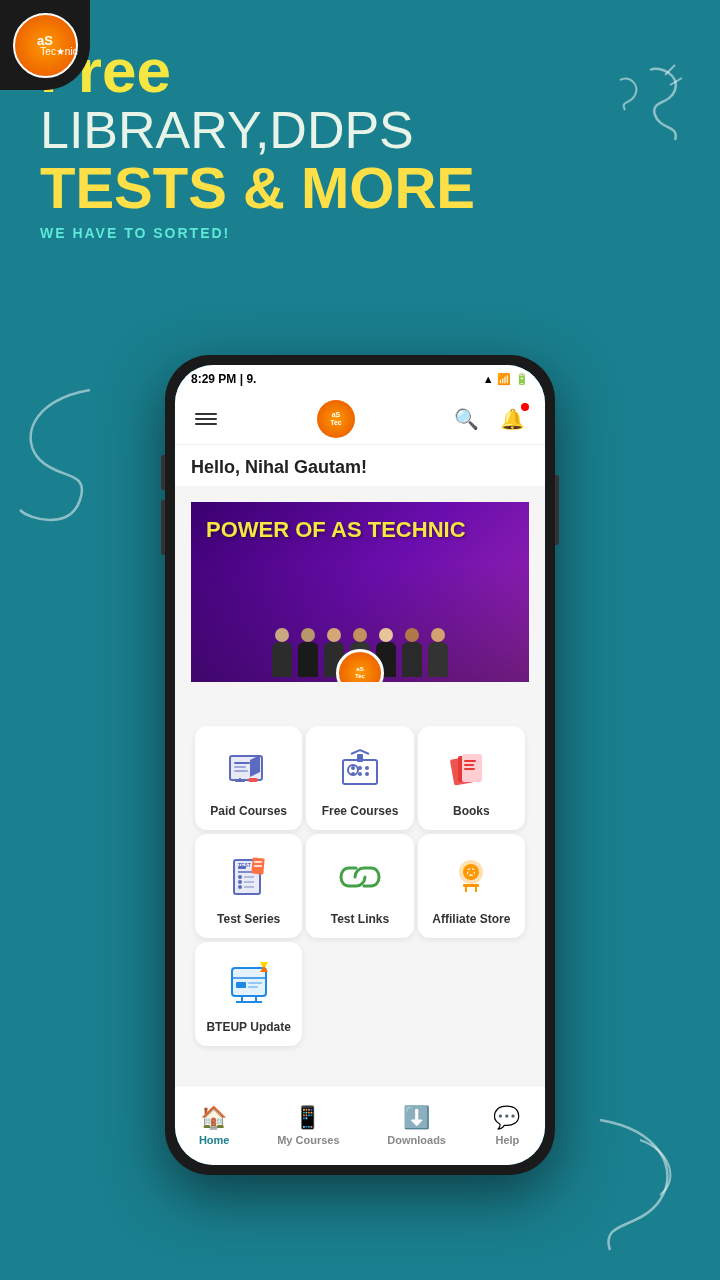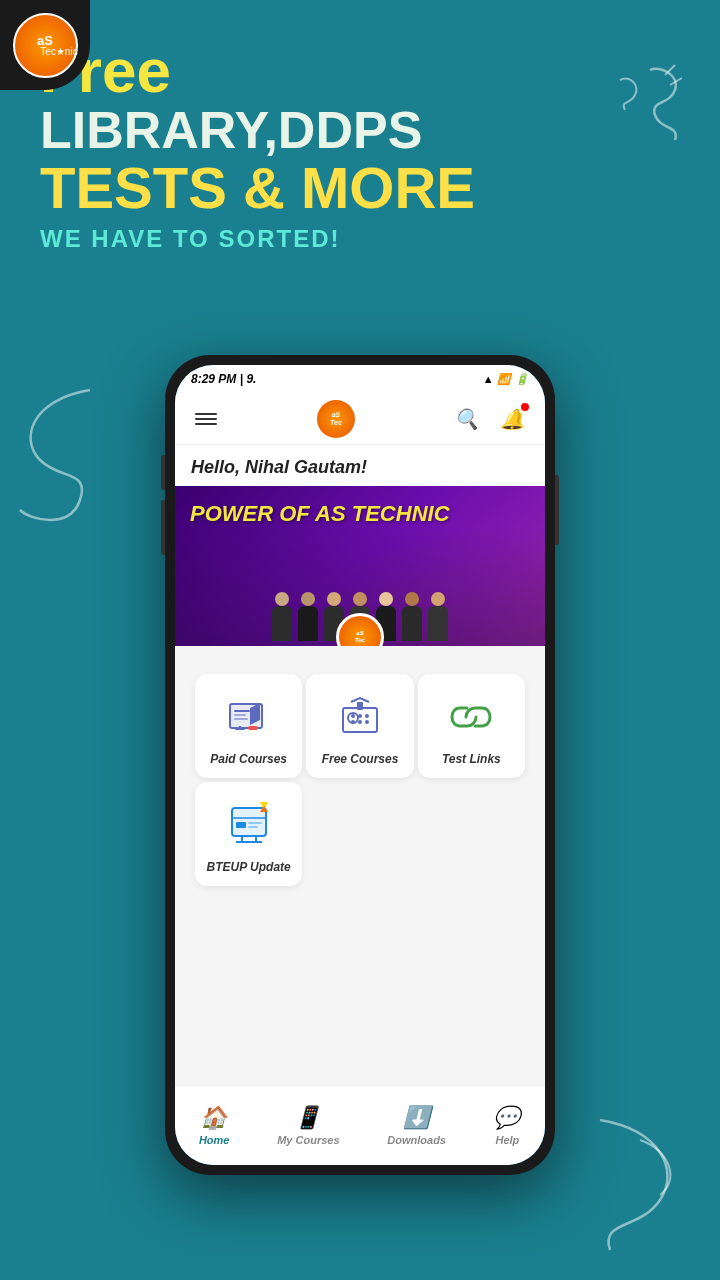--- a/index.html
+++ b/index.html
@@ -69,34 +69,34 @@
     .headline-free {
       font-size: 62px;
       font-weight: 900;
       color: #f5e642;
       margin-top: 20px;
       line-height: 1;
     }
 
     .headline-main {
       font-size: 52px;
-      font-weight: 700;
+      font-weight: 400;
       color: #e8f4e8;
       line-height: 1.1;
     }
 
     .headline-tests {
       font-size: 58px;
       font-weight: 900;
       color: #fde047;
       line-height: 1;
     }
 
     .subheadline {
-      font-size: 24px;
+      font-size: 14px;
       font-weight: 600;
       color: #5de8d8;
       letter-spacing: 2px;
       margin-top: 8px;
       text-transform: uppercase;
     }
 
     
     .swirl-top-right {
       position: absolute;
@@ -143,21 +143,20 @@
       position: relative;
     }
 
     .phone-inner {
       width: 100%;
       height: 100%;
       background: #0ea5e9;
       border-radius: 38px;
       overflow: hidden;
       position: relative;
-      font-style: italic;
     }
 
     
     .phone-btn-left {
       position: absolute;
       left: -4px;
       top: 100px;
       width: 4px;
       height: 35px;
       background: #333;
@@ -246,23 +245,23 @@
     .greeting {
       padding: 12px 16px 8px;
       background: #fff;
       font-size: 18px;
       font-weight: 700;
       color: #222;
     }
 
     
     .banner {
-      margin: 0;
+      margin: 16px;
       position: relative;
-      height: 160px;
+      height: 180px;
       background: linear-gradient(135deg, #4a0080, #7b1fa2);
       overflow: hidden;
     }
 
     .banner-text {
       position: absolute;
       top: 15px;
       left: 15px;
       font-size: 22px;
       font-weight: 900;
@@ -563,34 +562,81 @@
                 <circle cx="20" cy="26" r="2" fill="#5c6bc0"></circle>
                 <circle cx="27" cy="26" r="2" fill="#5c6bc0"></circle>
                 <circle cx="34" cy="26" r="2" fill="#5c6bc0"></circle>
                 <rect x="24" y="12" width="6" height="8" rx="1" fill="#5c6bc0"></rect>
                 <path d="M18,12 L27,8 L36,12" fill="none" stroke="#5c6bc0" stroke-width="2"></path>
               </svg>
             </div>
             <div class="menu-label">Free Courses</div>
           </div>
 
-
+          <div class="menu-item">
+            <div class="menu-icon">
+              <svg width="54" height="54" viewBox="0 0 54 54">
+                <rect x="8" y="16" width="20" height="26" rx="2" fill="#ef5350" transform="rotate(-10 18 29)"></rect>
+                <rect x="14" y="14" width="20" height="26" rx="2" fill="#e53935"></rect>
+                <rect x="18" y="12" width="20" height="28" rx="2" fill="#ffcdd2"></rect>
+                <rect x="20" y="18" width="12" height="2" rx="1" fill="#e53935"></rect>
+                <rect x="20" y="22" width="10" height="2" rx="1" fill="#e53935"></rect>
+                <rect x="20" y="26" width="11" height="2" rx="1" fill="#e53935"></rect>
+              </svg>
+            </div>
+            <div class="menu-label">Books</div>
+          </div>
+
+          <div class="menu-item">
+            <div class="menu-icon">
+              <svg width="54" height="54" viewBox="0 0 54 54">
+                <rect x="12" y="10" width="26" height="34" rx="2" fill="#e8eaf6" stroke="#5c6bc0" stroke-width="2"></rect>
+                <rect x="16" y="16" width="8" height="3" rx="1" fill="#5c6bc0"></rect>
+                <text x="16" y="17" font-size="5" fill="#5c6bc0" font-weight="bold">TEST</text>
+                <line x1="16" y1="22" x2="32" y2="22" stroke="#5c6bc0" stroke-width="1.5"></line>
+                <circle cx="18" cy="27" r="2" fill="#5c6bc0"></circle>
+                <line x1="22" y1="27" x2="32" y2="27" stroke="#9fa8da" stroke-width="1.5"></line>
+                <circle cx="18" cy="32" r="2" fill="#5c6bc0"></circle>
+                <line x1="22" y1="32" x2="32" y2="32" stroke="#9fa8da" stroke-width="1.5"></line>
+                <circle cx="18" cy="37" r="2" fill="#5c6bc0"></circle>
+                <line x1="22" y1="37" x2="32" y2="37" stroke="#9fa8da" stroke-width="1.5"></line>
+                <rect x="30" y="8" width="12" height="16" rx="1" fill="#ff7043" transform="rotate(5 36 16)"></rect>
+                <line x1="32" y1="12" x2="40" y2="12" stroke="white" stroke-width="1.5"></line>
+                <line x1="32" y1="16" x2="40" y2="16" stroke="white" stroke-width="1.5"></line>
+              </svg>
+            </div>
+            <div class="menu-label">Test Series</div>
+          </div>
 
           <div class="menu-item">
             <div class="menu-icon">
               <svg width="54" height="54" viewBox="0 0 54 54">
                 <path d="M22,27 C22,22 26,18 31,18 L38,18 C43,18 46,22 46,27 C46,32 43,36 38,36 L31,36" fill="none" stroke="#43a047" stroke-width="3" stroke-linecap="round"></path>
                 <path d="M32,27 C32,32 28,36 23,36 L16,36 C11,36 8,32 8,27 C8,22 11,18 16,18 L23,18" fill="none" stroke="#43a047" stroke-width="3" stroke-linecap="round"></path>
               </svg>
             </div>
             <div class="menu-label">Test Links</div>
           </div>
 
 
 
+          <div class="menu-item">
+            <div class="menu-icon">
+              <svg width="54" height="54" viewBox="0 0 54 54">
+                <circle cx="27" cy="22" r="12" fill="#ffe0b2"></circle>
+                <circle cx="27" cy="22" r="8" fill="#ff9800"></circle>
+                <circle cx="27" cy="22" r="4" fill="#fff3e0"></circle>
+                <path d="M27,16 L28.5,20 L32,20 L29.5,22.5 L30.5,26 L27,24 L23.5,26 L24.5,22.5 L22,20 L25.5,20 Z" fill="#ff9800"></path>
+                <rect x="19" y="34" width="16" height="3" rx="1" fill="#ff9800"></rect>
+                <path d="M22,37 L22,42" stroke="#ff9800" stroke-width="2"></path>
+                <path d="M32,37 L32,42" stroke="#ff9800" stroke-width="2"></path>
+              </svg>
+            </div>
+            <div class="menu-label">Affiliate Store</div>
+          </div>
 
           <div class="menu-item">
             <div class="menu-icon">
               <svg width="54" height="54" viewBox="0 0 54 54">
                 <rect x="10" y="10" width="34" height="28" rx="3" fill="#e3f2fd" stroke="#1e88e5" stroke-width="2"></rect>
                 <line x1="10" y1="20" x2="44" y2="20" stroke="#1e88e5" stroke-width="1.5"></line>
                 <rect x="14" y="24" width="10" height="6" rx="1" fill="#1e88e5"></rect>
                 <rect x="26" y="24" width="14" height="2" rx="1" fill="#90caf9"></rect>
                 <rect x="26" y="28" width="10" height="2" rx="1" fill="#90caf9"></rect>
                 <path d="M20,38 L20,44" stroke="#1e88e5" stroke-width="2"></path>

